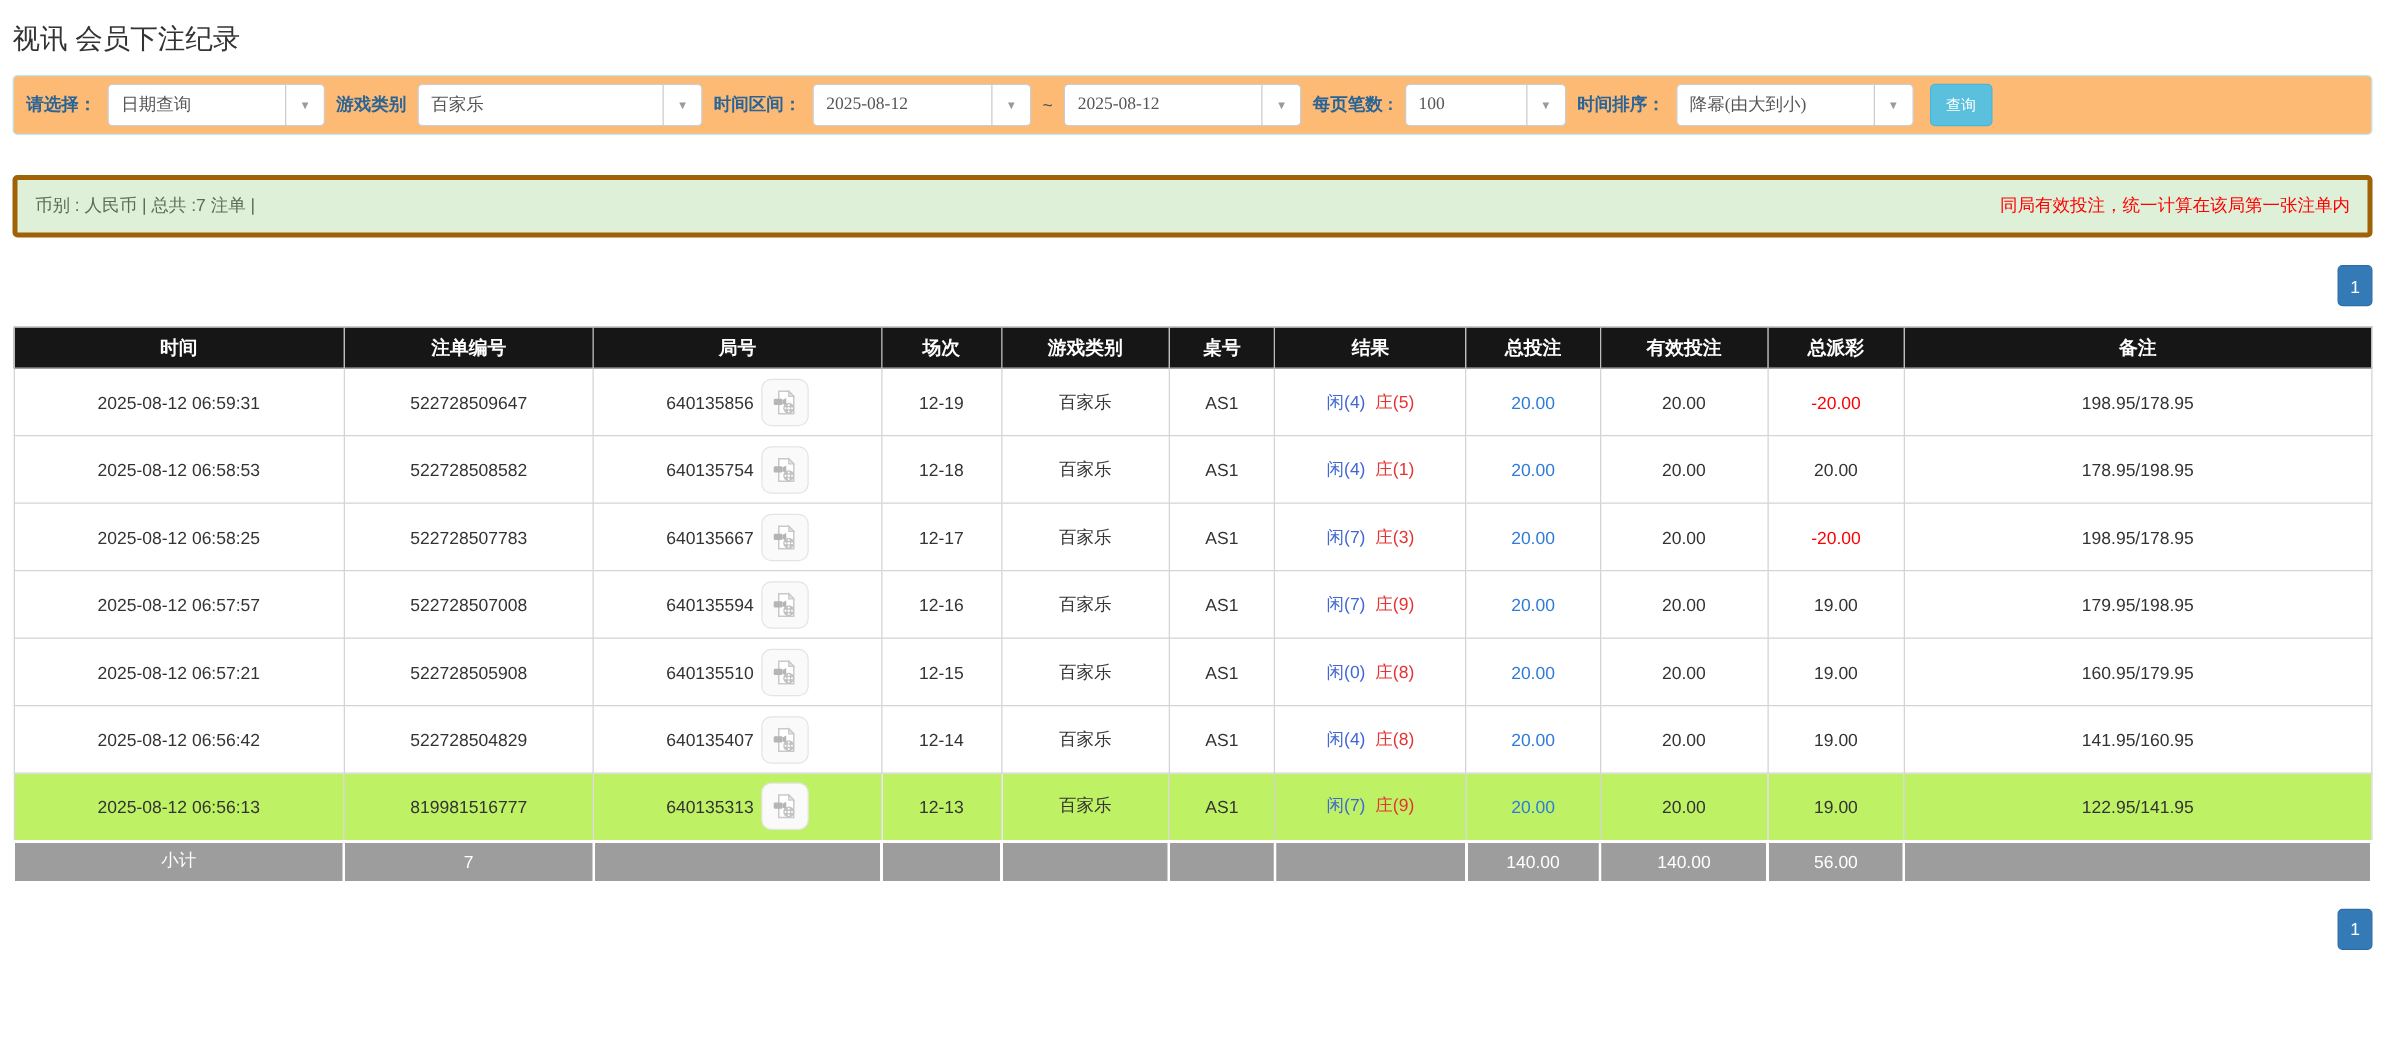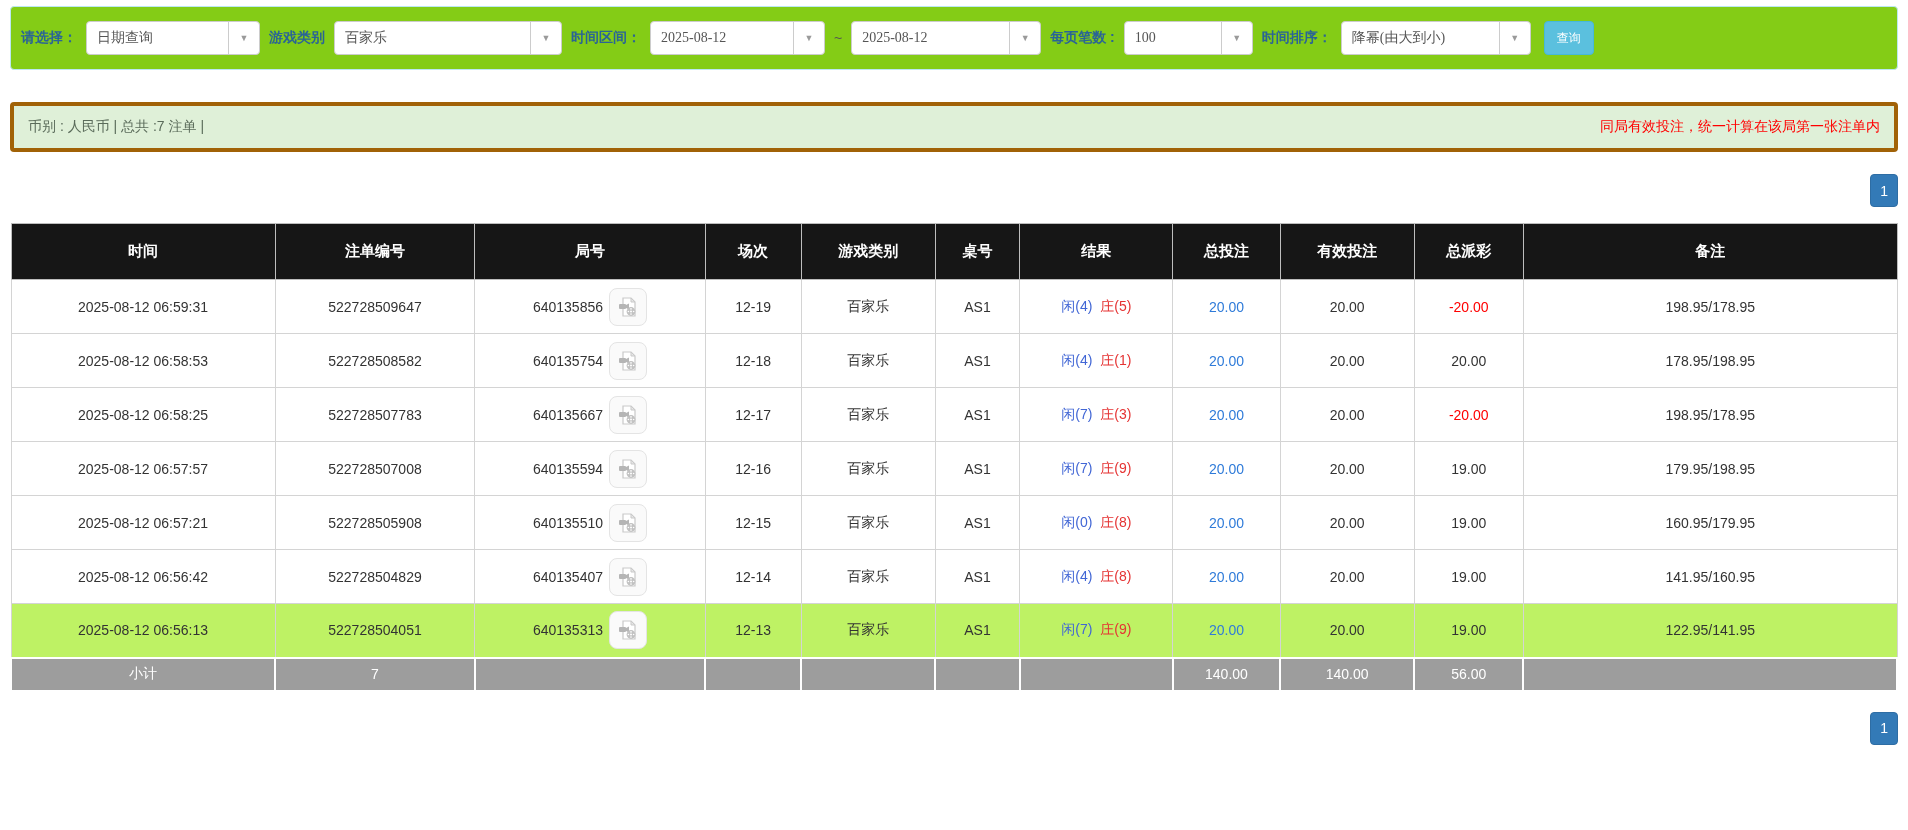--- a/index.html
+++ b/index.html
@@ -7,22 +7,22 @@
   body {
     width:1908px; height:830px; background:#fff; overflow:hidden;
     font-family:"Liberation Sans","DejaVu Sans",sans-serif; color:#333;
   }
   .wrap { padding:6px 10px 0 10px; }
 
   h1.page-title { font-size:22px; font-weight:400; color:#333; margin:10px 0 14px 0; }
 
   
   .filter-panel {
-    background:#84cc16; border:1px solid #bce8f1; border-radius:4px;
-    height:64px; display:flex; align-items:center; gap:9px; padding:0 10px;
+    background:#fdba74; border:1px solid #bce8f1; border-radius:4px;
+    height:48px; display:flex; align-items:center; gap:9px; padding:0 10px;
   }
   .flabel { font-size:14px; font-weight:bold; color:#2a6496; white-space:nowrap; }
   .tilde { font-size:14px; color:#555; }
   .sel {
     background:#fff; border:1px solid #ccc; border-radius:4px; height:34px;
     display:flex; align-items:stretch; cursor:pointer;font-family:Liberation Serif, serif;
   }
   .sel .txt { padding:0 10px; font-size:14px; color:#555; display:flex; align-items:center; flex:1; white-space:nowrap; overflow:hidden; }
   .sel .caret-box { width:31px; border-left:1px solid #ccc; display:flex; align-items:center; justify-content:center; color:#9a9a9a; font-size:9px; }
   .w-query { width:174px; } .w-game { width:228px; } .w-date1 { width:175px; }
@@ -48,21 +48,21 @@
   .pager-bottom { margin-top:20px; }
   .page-btn {
     min-width:27px; height:33px; background:#337ab7; color:#fff; border:1px solid #2e6da4;
     border-radius:4px; font-size:14px; padding:0 9px; cursor:pointer; font-family:inherit;
   }
 
   
   table.records { width:100%; border-collapse:collapse; table-layout:fixed; }
   .records th {
     background:#161616; color:#fff; font-size:15px; font-weight:bold;
-    border:1px solid #bdbdbd; height:33px; padding:18px; text-align:center;
+    border:1px solid #bdbdbd; height:33px; padding:6px; text-align:center;
   }
   .records td {
     background:#fff; border:1px solid #d4d4d4; font-size:14px; color:#333;
     text-align:center; height:54px; padding:2px 4px; overflow:hidden; white-space:nowrap;
   }
   tr.highlight td { background:#bef264; }
   tr.sumrow td {
     background:#9d9d9d; color:#fff; border:2px solid #fff; height:33px; font-size:14px;
   }
   .player { color:#4166d5; }
@@ -73,20 +73,21 @@
   .video-btn {
     width:38px; height:38px; border-radius:8px; background:#fafafa; border:1px solid #e4e4e4;
     display:inline-flex; align-items:center; justify-content:center; cursor:pointer; padding:0;
   }
 </style>
 </head>
 <body>
 
 <div class="wrap">
 
+  <h1 class="page-title">视讯 会员下注纪录</h1>
 
   <div class="filter-panel">
     <span class="flabel">请选择：</span>
     <div class="sel w-query">
       <span class="txt">日期查询</span>
       <span class="caret-box">▼</span>
     </div>
 
     <span class="flabel">游戏类别</span>
     <div class="sel w-game">
@@ -370,21 +371,21 @@
     </td>
     <td>
       <a class="bet-link">20.00</a>
     </td>
     <td>20.00</td>
     <td>19.00</td>
     <td>141.95/160.95</td>
   </tr>
         <tr class="highlight">
     <td>2025-08-12 06:56:13</td>
-    <td>522728504051</td>
+    <td>819981516777</td>
     <td>
       <span class="round-wrap">
         <span>640135313</span>
         <button class="video-btn">
           <svg width="22" height="22" viewBox="0 0 22 22">
             <path d="M6 2 h8 l4 4 v14 H6 z" fill="#ffffff" stroke="#c9c9c9" stroke-width="1.2"></path>
             <path d="M14 2 l4 4 h-4 z" fill="#e6e6e6" stroke="#c9c9c9" stroke-width="1"></path>
             <rect x="2" y="8" width="7" height="5" rx="1" fill="#b5b5b5"></rect>
             <path d="M9 9 l3 -1.6 v6.2 l-3 -1.6 z" fill="#b5b5b5"></path>
             <circle cx="14" cy="15.5" r="4.4" fill="#c2c2c2"></circle>

